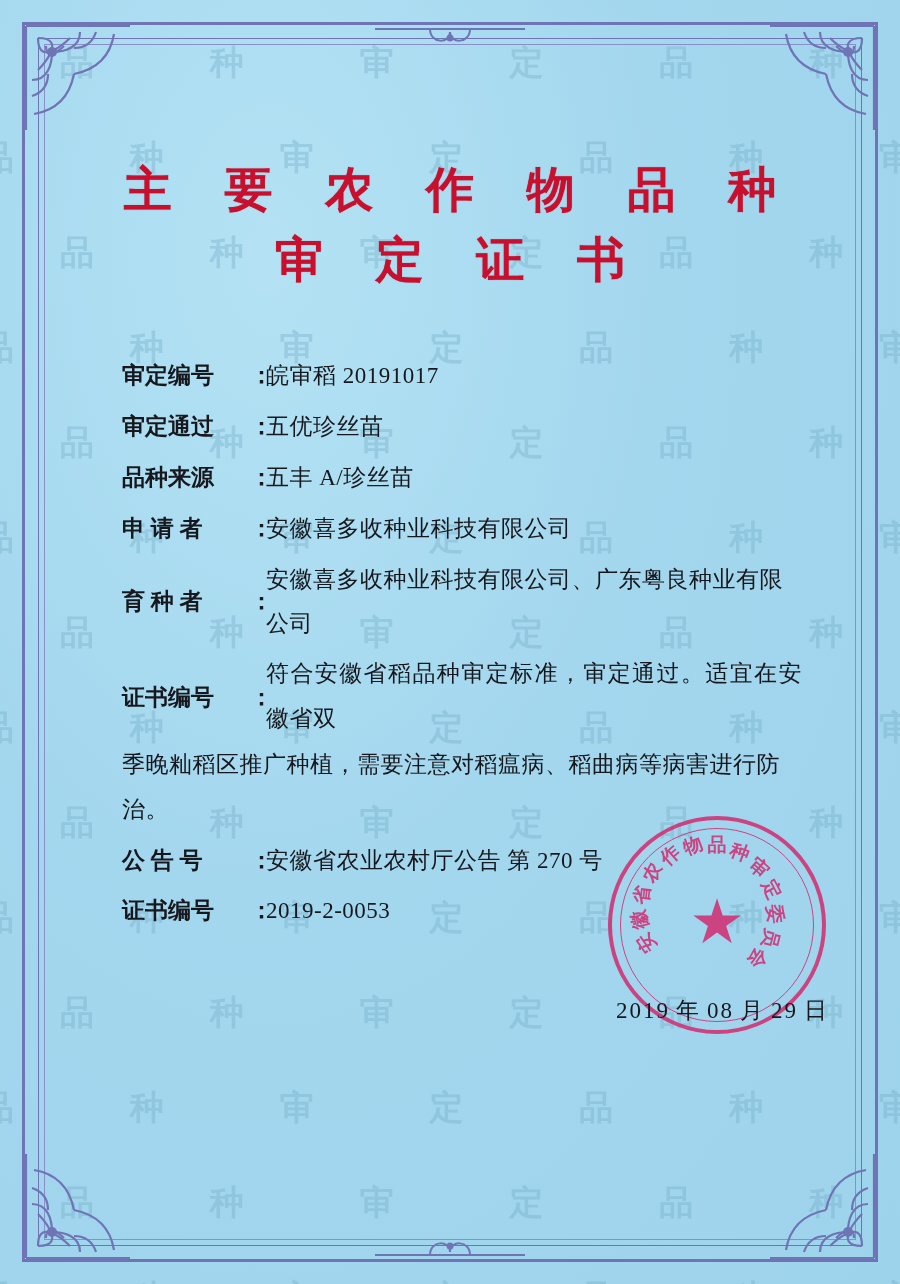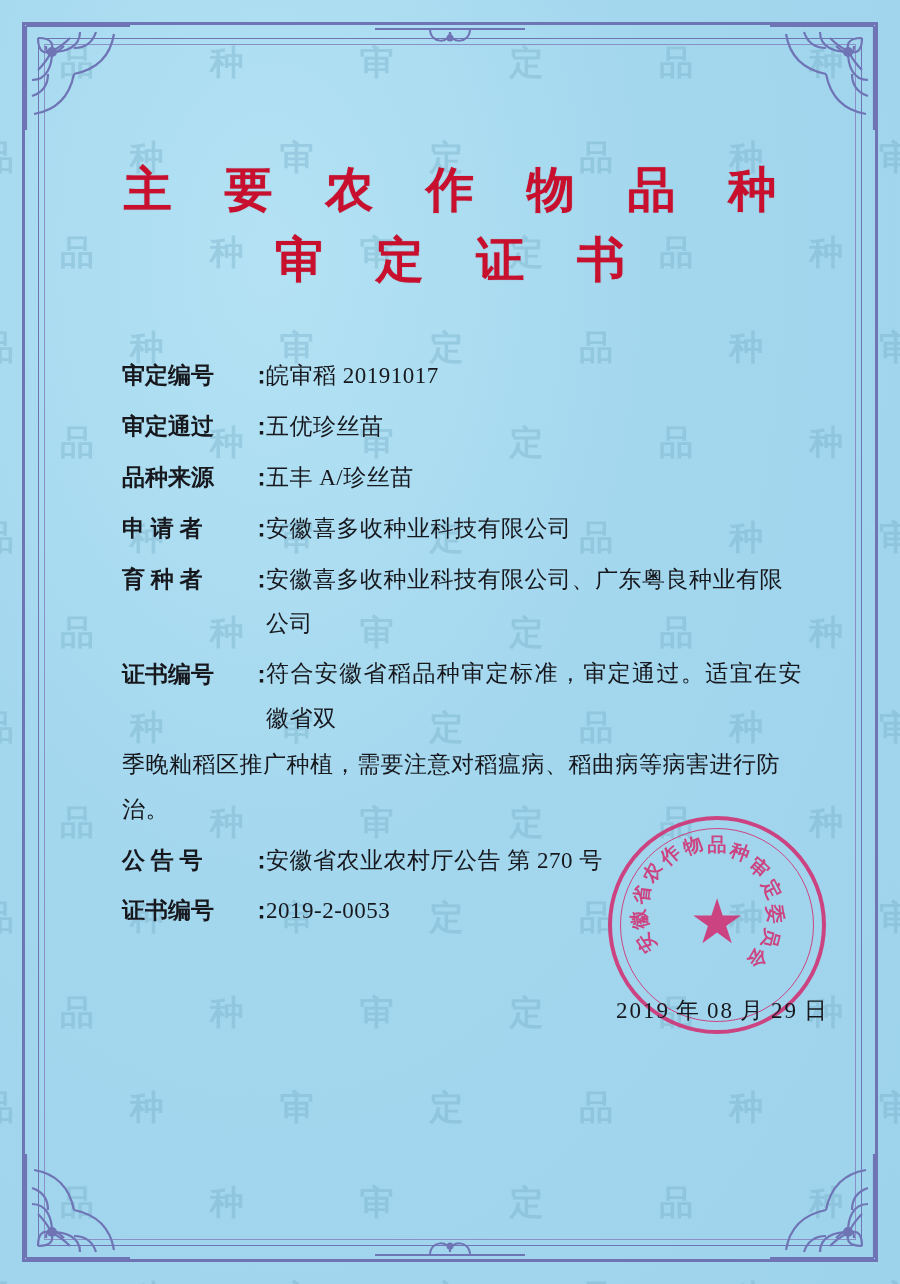--- a/index.html
+++ b/index.html
@@ -114,21 +114,21 @@
   }
 
   .fields {
     margin-top: 60px;
     padding-left: 62px;
     padding-right: 38px;
     color: #17181d;
   }
   .field-row {
     display: flex;
-    align-items: flex-start;
+    align-items: center;
     font-size: 23px;
     line-height: 1.95;
     margin-bottom: 6px;
   }
   .field-label {
     flex: 0 0 auto;
     width: 128px;
     font-weight: bold;
     letter-spacing: 0px;
     white-space: nowrap;

